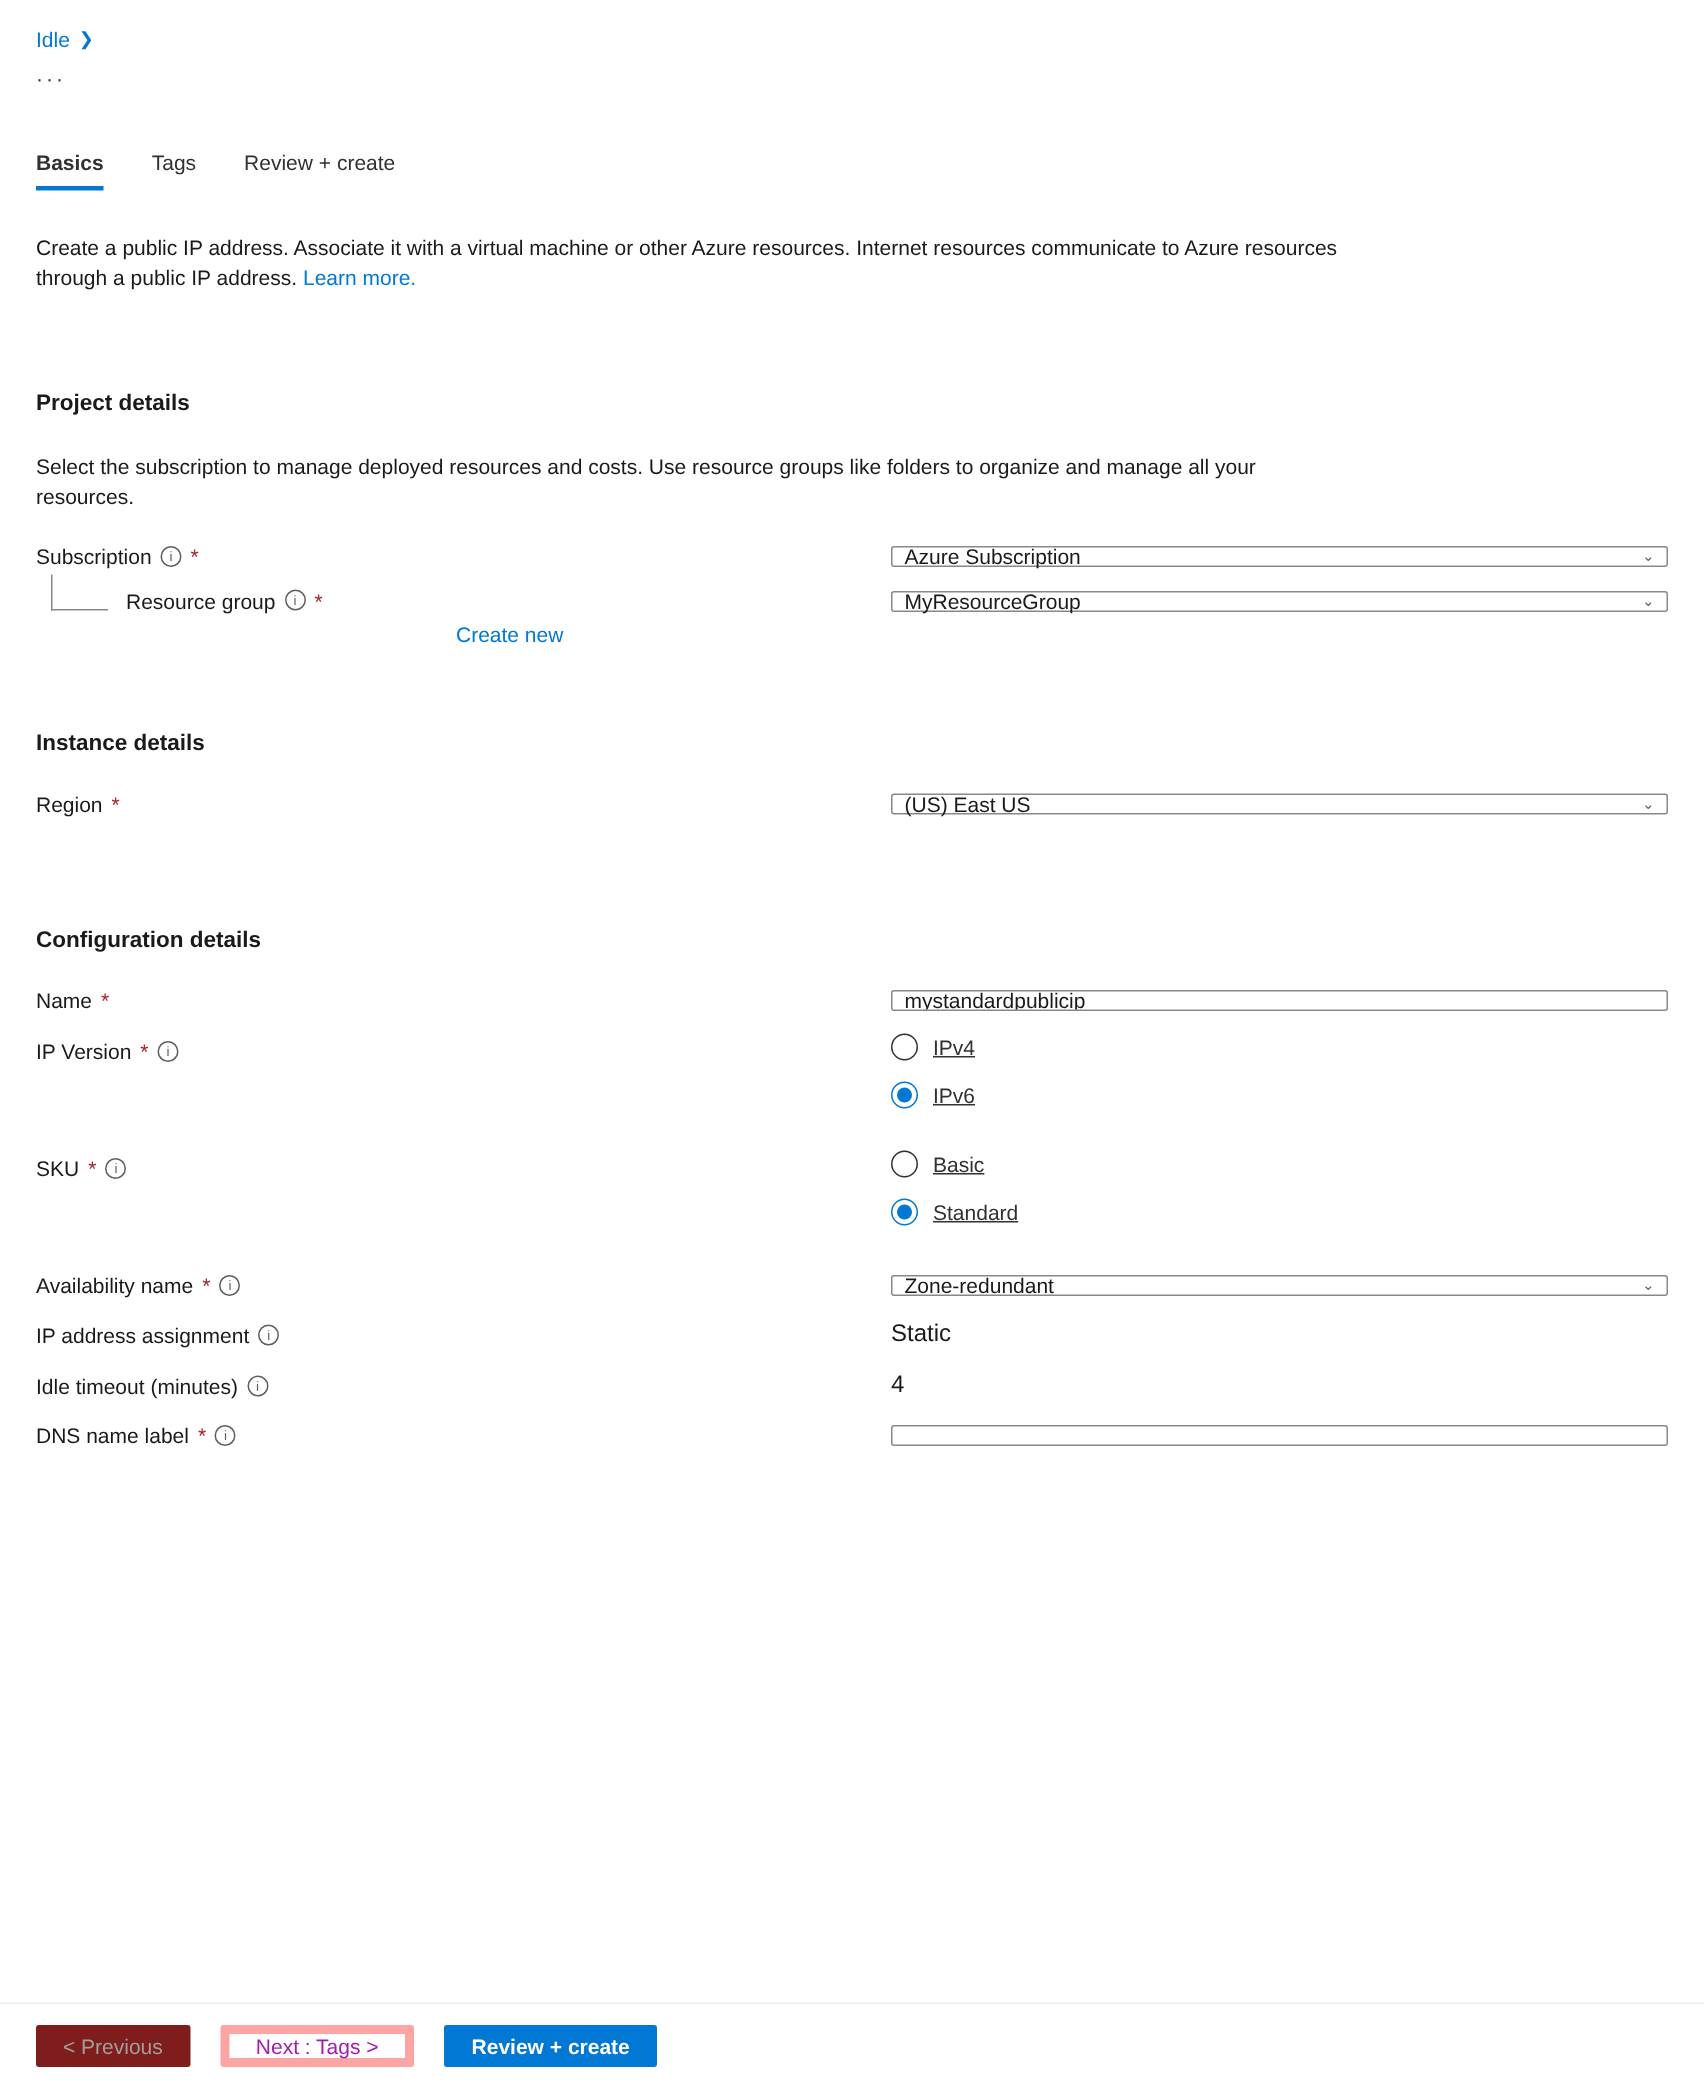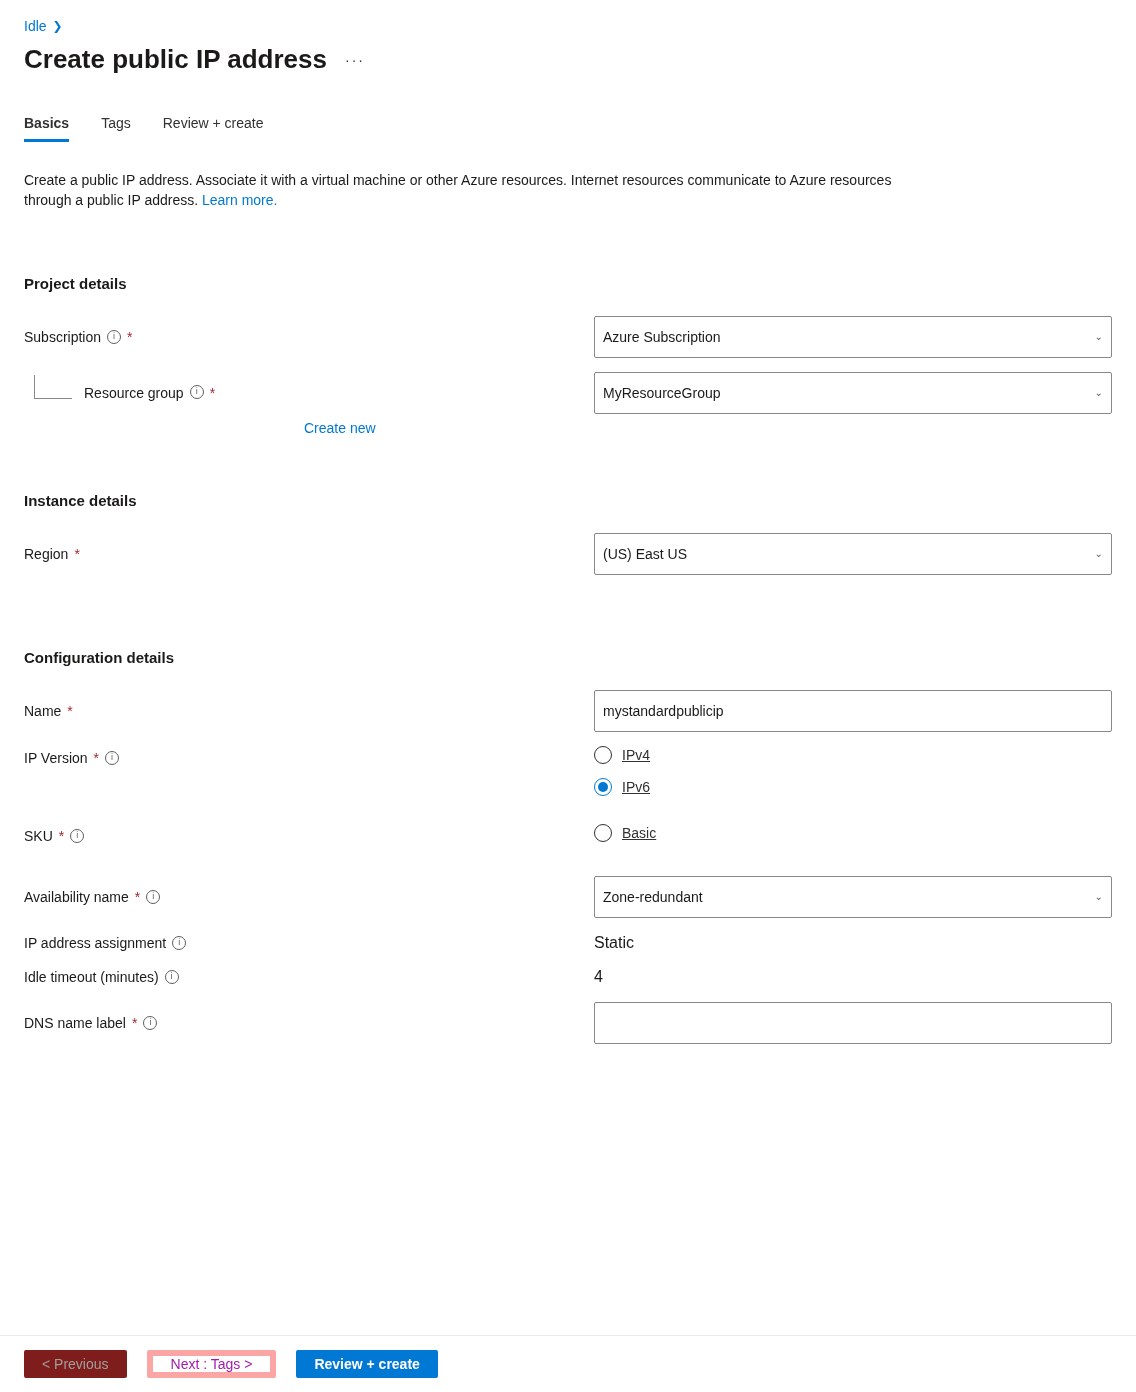--- a/index.html
+++ b/index.html
@@ -16,21 +16,21 @@
     .tab.active { font-weight: 600; border-bottom: 3px solid #0078d4; }
     .intro { color: #1b1a19; line-height: 1.45; max-width: 880px; margin-bottom: 64px; }
     .intro a { color: #0078d4; text-decoration: none; }
     .section-title { font-weight: 600; font-size: 15px; color: #1b1a19; margin-bottom: 24px; }
     .section-desc { color: #1b1a19; line-height: 1.45; max-width: 880px; margin-bottom: 22px; }
     .row { display: flex; align-items: center; margin-bottom: 14px; justify-content: space-between; }
     .label-col { width: 280px; flex-shrink: 0; display: flex; align-items: center; gap: 6px; font-size: 14px; color: #1b1a19; }
     .input-col { flex: 0 0 518px; }
     .req { color: #a4262c; }
     .info-icon { display: inline-flex; align-items: center; justify-content: center; width: 14px; height: 14px; border: 1px solid #605e5c; border-radius: 50%; font-size: 9px; color: #605e5c; cursor: pointer; line-height: 1; }
-    .dropdown, .text-input { width: 100%; height: 42px; border: 1px solid #8a8886; border-radius: 2px; padding: 0 8px; font-size: 14px; color: #1b1a19; background: #fff; display: flex; align-items: center; justify-content: space-between; cursor: pointer; }
+    .dropdown, .text-input { width: 100%; height: 14px; border: 1px solid #8a8886; border-radius: 2px; padding: 0 8px; font-size: 14px; color: #1b1a19; background: #fff; display: flex; align-items: center; justify-content: space-between; cursor: pointer; }
     .dropdown .chev-d { color: #605e5c; font-size: 10px; }
     .text-input { cursor: text; }
     input.text-input { outline: none; }
     .link { color: #0078d4; font-size: 14px; text-decoration: none; cursor: pointer; }
     .createnew-row { margin-left: 280px; margin-top: -8px; margin-bottom: 56px; }
     .tree-connector { border-left: 1px solid #8a8886; border-bottom: 1px solid #8a8886; width: 38px; height: 24px; margin-left: 10px; margin-right: 6px; margin-top: -10px; }
     .radio-group { display: flex; flex-direction: column; gap: 14px; text-decoration: underline; }
     .radio-item { display: flex; align-items: center; gap: 10px; cursor: pointer; }
     .radio-outer { width: 18px; height: 18px; border: 1px solid #323130; border-radius: 50%; display: flex; align-items: center; justify-content: center; }
     .radio-item.selected .radio-outer { border-color: #0078d4; }
@@ -47,35 +47,35 @@
 </head>
 <body>
 
 <div class="page">
   <div class="breadcrumb">
     <a href="#">Idle</a>
     <span class="chev">❯</span>
   </div>
 
   <div class="title-row">
-    <h1 class="title">Create public IP address</h1>
     <span class="dots">···</span>
   </div>
 
   <div class="tabs">
     <div class="tab active">Basics</div>
     <div class="tab">Tags</div>
     <div class="tab">Review + create</div>
   </div>
 
   <p class="intro">
     <span>Create a public IP address. Associate it with a virtual machine or other Azure resources. Internet resources communicate to Azure resources through a public IP address. </span><a href="#" class="link">Learn more.</a>
   </p>
 
   <div class="section-title">Project details</div>
+  <p class="section-desc">Select the subscription to manage deployed resources and costs. Use resource groups like folders to organize and manage all your resources.</p>
 
   <div class="row">
     <div class="label-col">
       <span>Subscription</span>
       <span class="info-icon">i</span>
       <span class="req">*</span>
     </div>
     <div class="input-col">
       <div class="dropdown">
         <span>Azure Subscription</span>
@@ -158,20 +158,26 @@
       <span>SKU</span>
       <span class="req">*</span>
       <span class="info-icon">i</span>
     </div>
     <div class="input-col">
       <div class="radio-group">
         <div class="radio-item">
           <span class="radio-outer"></span>
           <span>Basic</span>
         </div>
+        <div class="radio-item selected">
+          <span class="radio-outer">
+              <span class="radio-inner"></span>
+            </span>
+          <span>Standard</span>
+        </div>
       </div>
     </div>
   </div>
 
   <div class="row">
     <div class="label-col">
       <span>Availability name</span>
       <span class="req">*</span>
       <span class="info-icon">i</span>
     </div>

